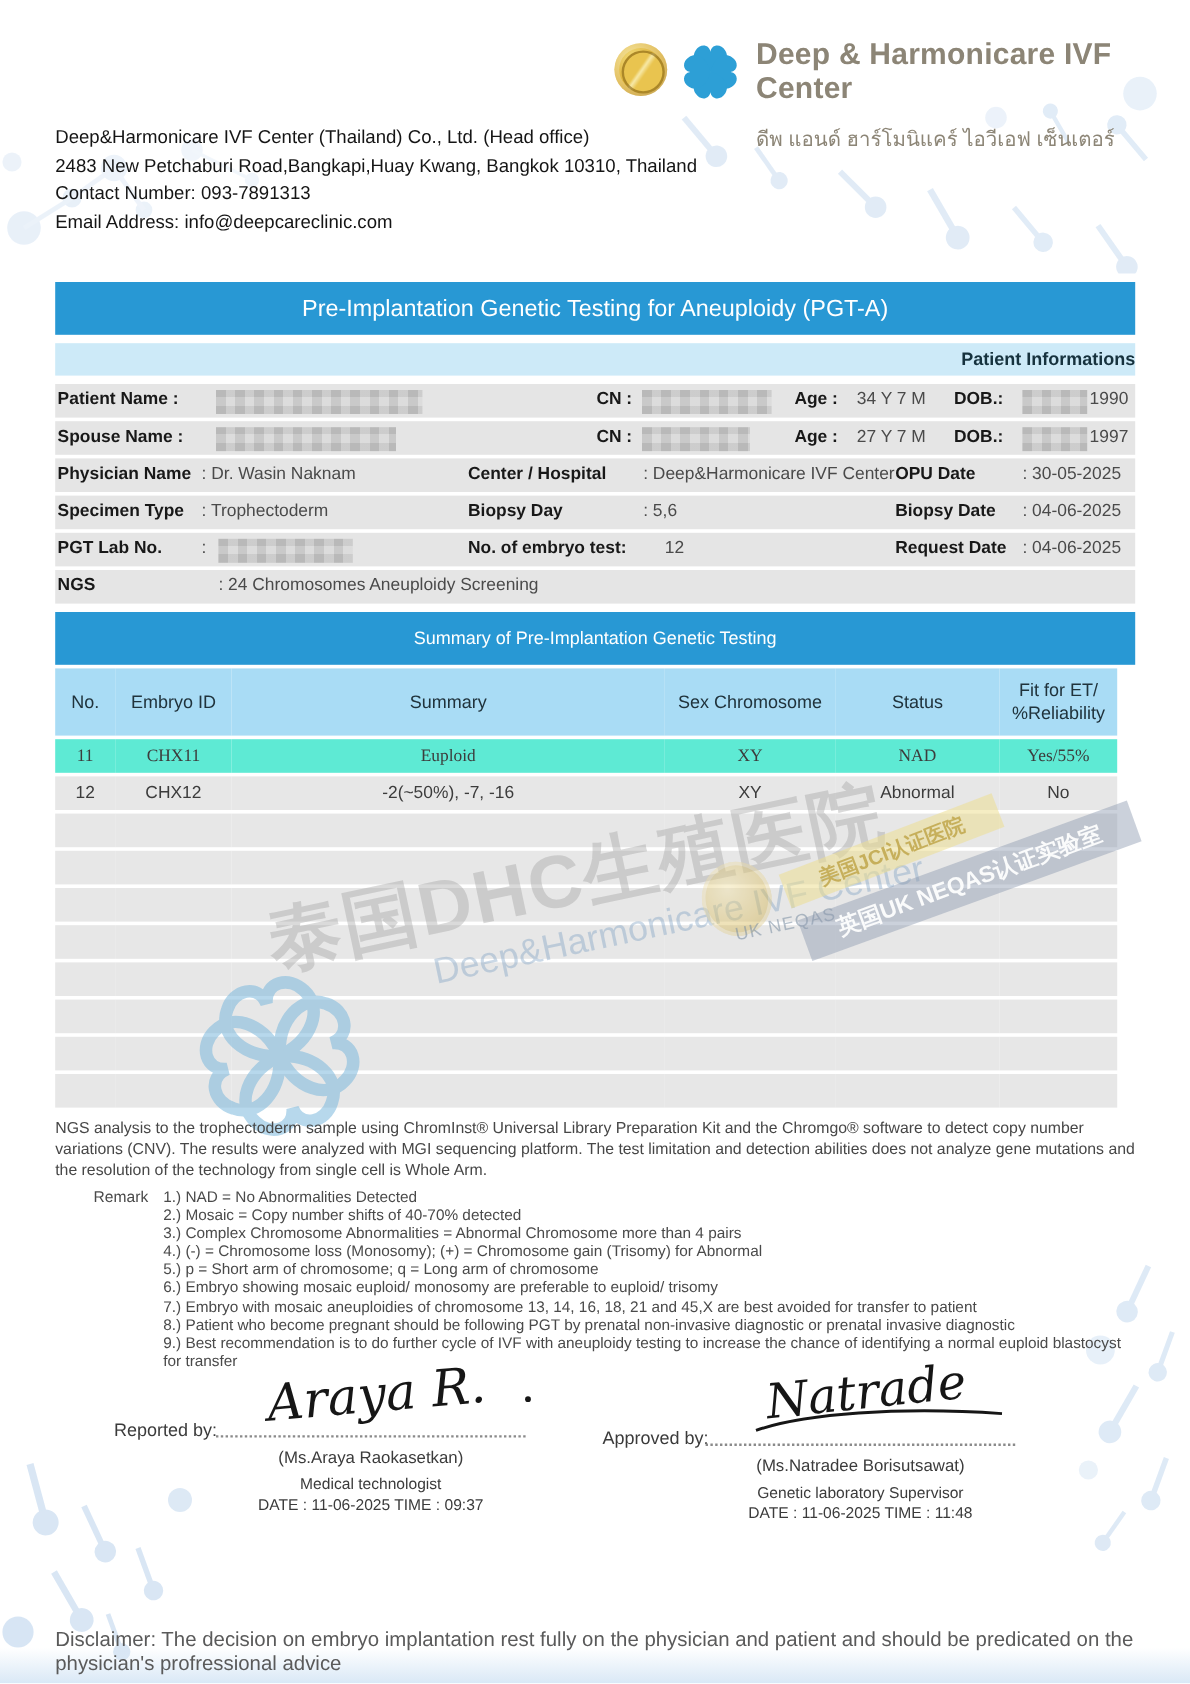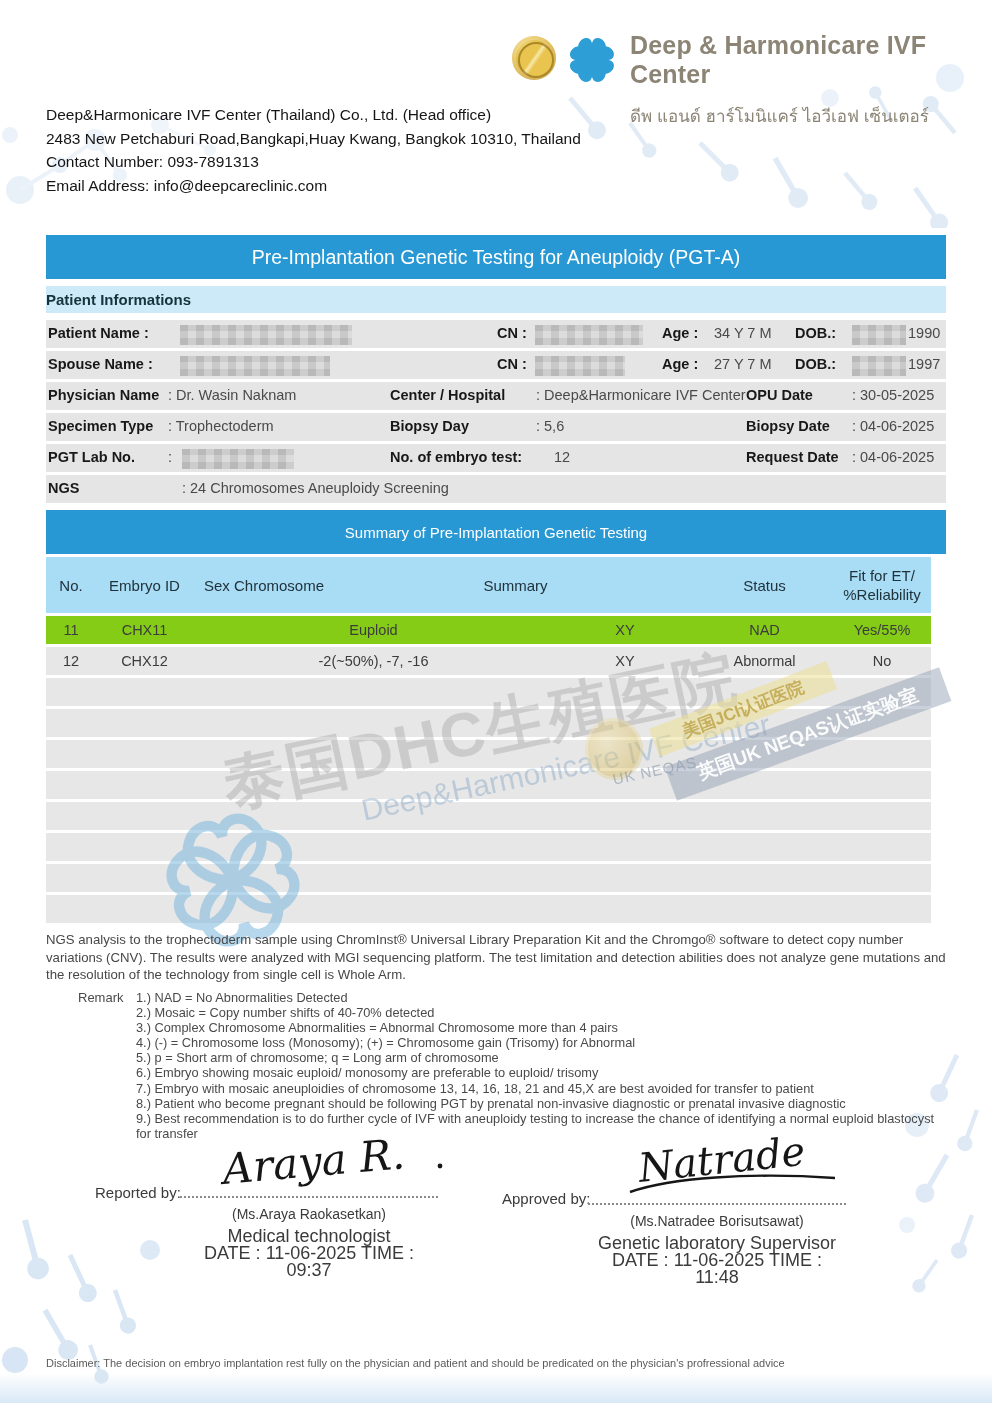--- a/index.html
+++ b/index.html
@@ -21,38 +21,38 @@
     background:linear-gradient(125deg,#e9c44f 40%,#f7e9a8 46%,#e9c44f 55%);}
   .brand-text{position:absolute;left:630px;top:31px;color:#8c8576;}
   .brand-en{font-size:25px;font-weight:bold;letter-spacing:.2px;}
   .brand-th{font-size:17px;margin-top:13px;}
 
   .address{position:absolute;left:46px;top:103px;font-size:15.5px;line-height:23.5px;color:#151515;}
 
   .bar-blue{position:absolute;left:46px;width:900px;background:#2898d4;color:#fff;
     display:flex;align-items:center;justify-content:center;}
   .bar-light{position:absolute;left:46px;width:900px;background:#cdeaf8;color:#16323e;
-    display:flex;align-items:center;justify-content:flex-start;font-weight:bold;font-size:15px;}
+    display:flex;align-items:center;justify-content:flex-end;font-weight:bold;font-size:15px;}
 
   
   .info-row{position:absolute;left:46px;width:900px;height:28px;background:#e5e5e5;font-size:14.5px;}
   .info-row span{position:absolute;top:5px;white-space:nowrap;}
   .lbl{font-weight:bold;color:#181818;}
   .val{color:#4a4a4a;}
   .redact{position:absolute;top:4px;height:20px;
     background:
       repeating-linear-gradient(90deg,rgba(0,0,0,.07) 0 8px,rgba(255,255,255,.10) 8px 16px),
       repeating-linear-gradient(0deg,#c7c7c7 0 7px,#d8d8d8 7px 14px);}
 
   
   .tbl-row{position:absolute;left:46px;width:900px;display:flex;gap:0;}
   .cell{display:flex;align-items:center;justify-content:center;text-align:center;}
   .c0{width:50px;}.c1{width:97px;}.c2{width:361px;}.c3{width:142px;}.c4{width:137px;}.c5{width:98px;}
   .th .cell{background:#a9dcf5;color:#20333c;font-size:15px;font-weight:500;flex-direction:column;line-height:19px;}
-  .row-green .cell{background:#84cc16;}
+  .row-green .cell{background:#5eead4;font-family:Liberation Serif, serif;}
   .row-gray .cell{background:#e7e7e7;}
   .row-data .cell{font-size:14.5px;color:#3c3c3c;height:28px;}
   .no-red{color:#e33a31;}
 
   
   .wm{position:absolute;pointer-events:none;white-space:nowrap;}
   .wm-big{left:215px;top:745px;transform:rotate(-12deg);transform-origin:left top;}
   .wm-cn{font-size:62px;font-weight:bold;color:rgba(158,158,158,.38);letter-spacing:2px;}
   .wm-en{font-size:30px;color:rgba(125,160,195,.40);margin-top:-6px;margin-left:130px;}
   .wm-clover{left:158px;top:805px;transform:rotate(-14deg);opacity:.55;}
@@ -69,24 +69,24 @@
     background:rgba(140,152,175,.45);color:rgba(255,255,255,.92);font-size:19px;}
 
   .method{position:absolute;left:46px;top:931px;width:900px;font-size:13.2px;line-height:17.5px;color:#474747;}
 
   .remark-label{position:absolute;left:78px;top:990px;font-size:13px;color:#4a4a4a;}
   .remarks{position:absolute;left:136px;top:990px;width:812px;font-size:12.8px;line-height:15.1px;color:#4a4a4a;}
 
   .sig-label{position:absolute;font-size:15px;color:#3b3b3b;}
   .sig-line{position:absolute;border-bottom:2px dotted #8a8a8a;width:258px;height:0;}
   .sig-name{position:absolute;width:258px;text-align:center;font-size:14px;color:#3b3b3b;}
-  .sig-role{position:absolute;width:258px;text-align:center;font-size:18px;color:#3b3b3b;line-height:17px;}
+  .sig-role{position:absolute;width:258px;text-align:center;font-size:13px;color:#3b3b3b;line-height:17px;}
   .sig-svg{position:absolute;}
 
-  .disclaimer{position:absolute;left:46px;top:1357px;font-size:11px;color:#5a5a5a;}
+  .disclaimer{position:absolute;left:46px;top:1357px;font-size:17px;color:#5a5a5a;}
 </style>
 </head>
 <body>
 
 <div class="sheet">
 
   <svg width="0" height="0" style="position:absolute" aria-hidden="true">
     <defs>
       <g id="pin">
         <line x1="0" y1="0" x2="0" y2="34" stroke="#c9dcf0" stroke-width="5"></line>
@@ -231,22 +231,22 @@
     <span class="val" style="left:136px">: 24 Chromosomes Aneuploidy Screening</span>
   </div>
 
   <div class="bar-blue" style="top:510px;height:44px;font-size:15px;">
     <span>Summary of Pre-Implantation Genetic Testing</span>
   </div>
 
   <div class="tbl-row th" style="top:557px;height:56px">
     <div class="cell c0">No.</div>
     <div class="cell c1">Embryo ID</div>
+    <div class="cell c2">Summary</div>
     <div class="cell c3">Sex Chromosome</div>
-    <div class="cell c2">Summary</div>
     <div class="cell c4">Status</div>
     <div class="cell c5">
       <span>Fit for ET/</span>
       <span>%Reliability</span>
     </div>
   </div>
 
   <div class="tbl-row row-data row-green" style="top:616px">
     <div class="cell c0">11</div>
     <div class="cell c1">CHX11</div>

